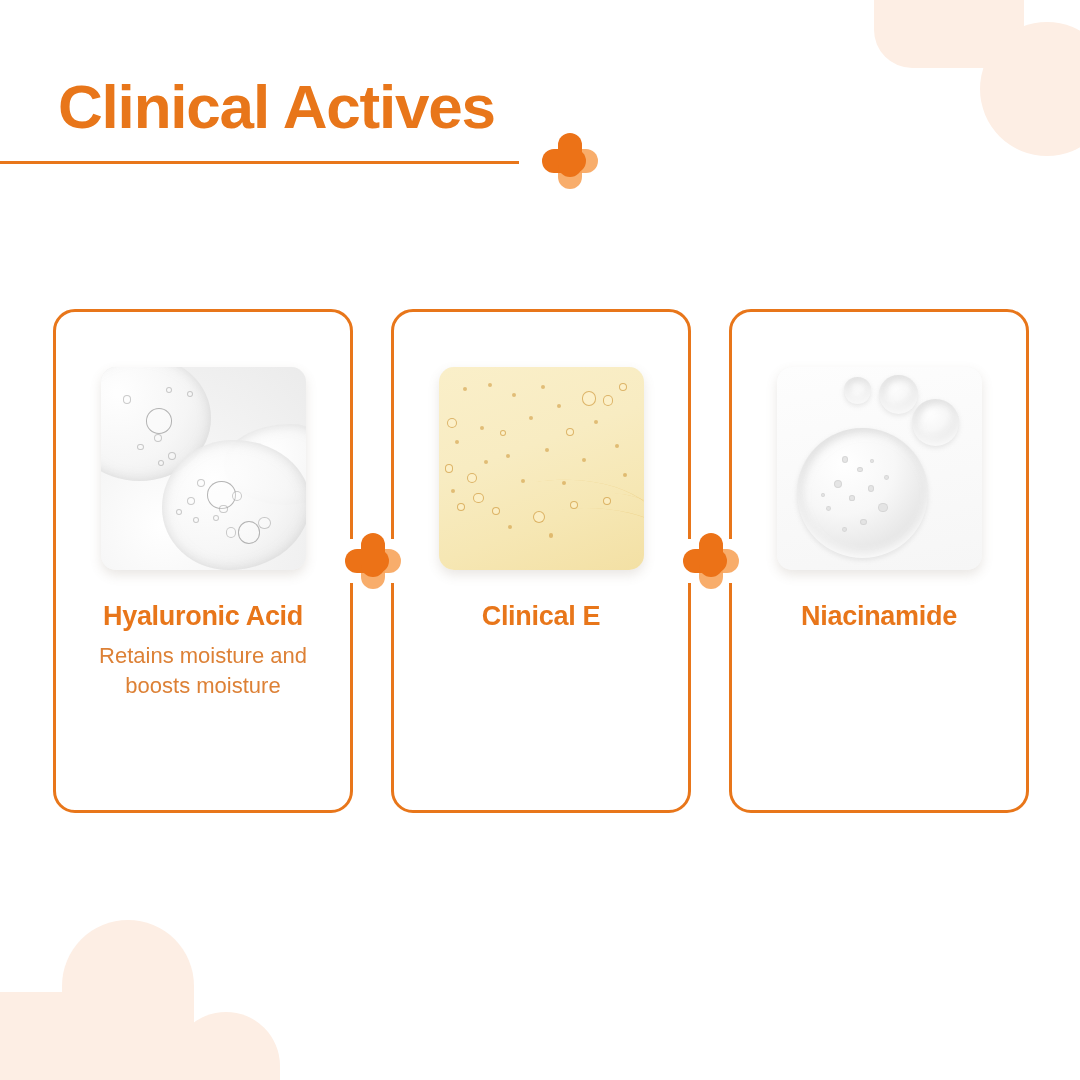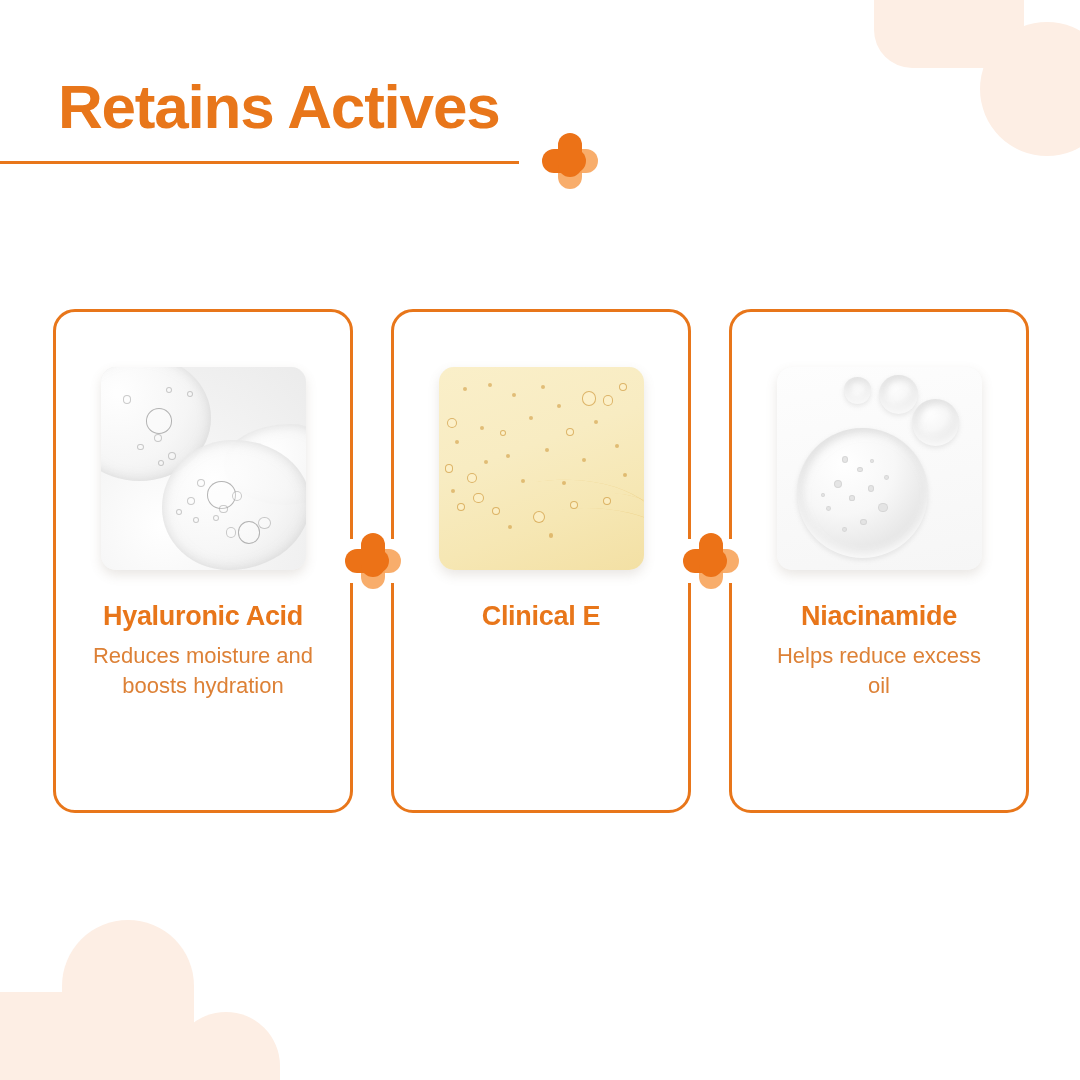--- a/index.html
+++ b/index.html
@@ -321,21 +321,21 @@
 
 <div class="stage">
 
   <div class="blob blob-tr-square"></div>
   <div class="blob blob-tr-circle"></div>
   <div class="blob blob-bl-wide"></div>
   <div class="blob blob-bl-tall"></div>
   <div class="blob blob-bl-right"></div>
 
   <div class="header">
-    <div class="page-title">Retains Actives</div>
+    <div class="page-title">Clinical Actives</div>
     <div class="title-rule"></div>
     <span class="plusmark plus-header">
       <span class="arm h-light"></span>
       <span class="arm v-light"></span>
       <span class="arm h-dark"></span>
       <span class="arm v-dark"></span>
     </span>
   </div>
 
   <div class="cards">
@@ -361,21 +361,21 @@
           <span class="bub sm" style="left:42%;top:64%;width:4%;height:4%;"></span>
           <span class="bub sm" style="left:37%;top:70%;width:3%;height:3%;"></span>
           <span class="bub sm" style="left:45%;top:74%;width:3%;height:3%;"></span>
           <span class="bub" style="left:67%;top:76%;width:11%;height:11%;"></span>
           <span class="bub sm" style="left:61%;top:79%;width:5%;height:5%;"></span>
           <span class="bub sm" style="left:77%;top:74%;width:6%;height:6%;"></span>
           <span class="bub sm" style="left:55%;top:73%;width:3%;height:3%;"></span>
         </div>
       </div>
       <div class="card-title">Hyaluronic Acid</div>
-      <div class="card-desc">Reduces moisture and boosts hydration</div>
+      <div class="card-desc">Retains moisture and boosts moisture</div>
     </div>
 
     <div class="card card-2">
       <div class="thumb">
         <div class="tex-oil">
           <span class="oil-streak oil-s1"></span>
           <span class="oil-streak oil-s2"></span>
           <span class="oil-streak oil-s3"></span>
           <span class="obub" style="left:70%;top:12%;width:7%;height:7%;"></span>
           <span class="obub" style="left:80%;top:14%;width:5%;height:5%;"></span>
@@ -432,21 +432,20 @@
             <span class="dbub" style="left:22%;top:60%;width:4%;height:4%;"></span>
             <span class="dbub" style="left:48%;top:70%;width:5%;height:5%;"></span>
             <span class="dbub" style="left:34%;top:76%;width:4%;height:4%;"></span>
             <span class="dbub" style="left:66%;top:36%;width:4%;height:4%;"></span>
             <span class="dbub" style="left:18%;top:50%;width:3%;height:3%;"></span>
             <span class="dbub" style="left:56%;top:24%;width:3%;height:3%;"></span>
           </span>
         </div>
       </div>
       <div class="card-title">Niacinamide</div>
-      <div class="card-desc">Helps reduce excess oil</div>
     </div>
   </div>
 
   <span class="plus-gap plus-gap-1"></span>
   <span class="plus-gap plus-gap-2"></span>
 
   <span class="plusmark plus-connector-1">
     <span class="arm h-light"></span>
     <span class="arm v-light"></span>
     <span class="arm h-dark"></span>

